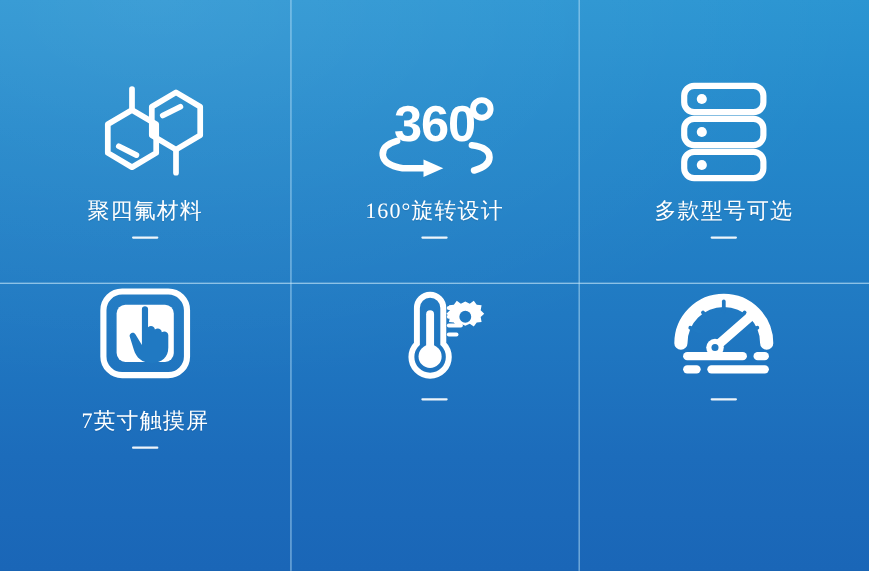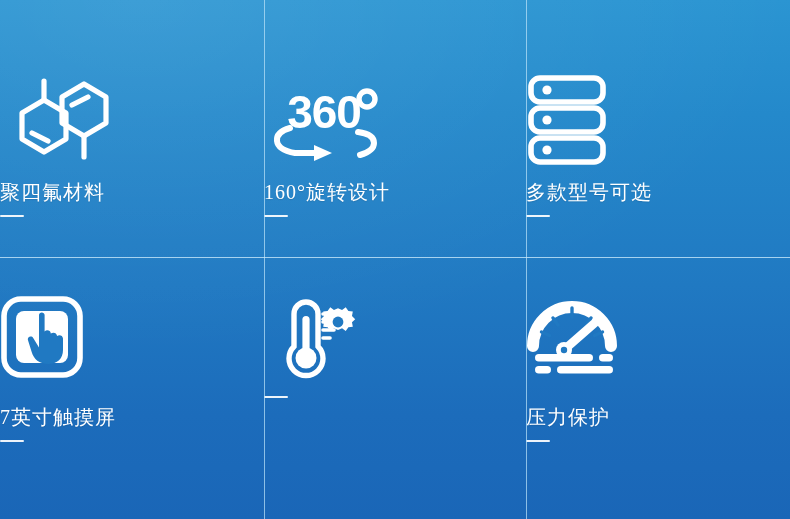--- a/index.html
+++ b/index.html
@@ -54,24 +54,24 @@
     width: 790px;
     height: 1px;
     background: rgba(200, 232, 250, 0.80);
     pointer-events: none;
   }
 
   .cell {
     position: relative;
     display: flex;
     flex-direction: column;
-    align-items: flex-start;
+    align-items: center;
   }
   .cell.row1 { padding-top: 74px; }
-  .cell.row2 { padding-top: 34px; }
+  .cell.row2 { }
 
   .icon-wrap {
     height: 92px;
     display: flex;
     align-items: center;
     justify-content: center;
   }
   .icon-wrap svg { display: block; }
 
   .cell-title {
@@ -229,21 +229,20 @@
           <circle cx="38" cy="54" r="3.2" fill="#2079c2"></circle>
 
           <g fill="#ffffff">
             <rect x="9" y="58" width="58" height="7.5" rx="3.75"></rect>
             <rect x="73" y="58" width="14" height="7.5" rx="3.75"></rect>
             <rect x="9" y="70" width="16" height="7.5" rx="3.75"></rect>
             <rect x="31" y="70" width="56" height="7.5" rx="3.75"></rect>
           </g>
         </svg>
       </div>
-      <div class="cell-title">压力保护</div>
       <div class="title-rule"></div>
     </div>
 
   </div>
 
   <div class="vline v1"></div>
   <div class="vline v2"></div>
   <div class="hline"></div>
 </div>
 

